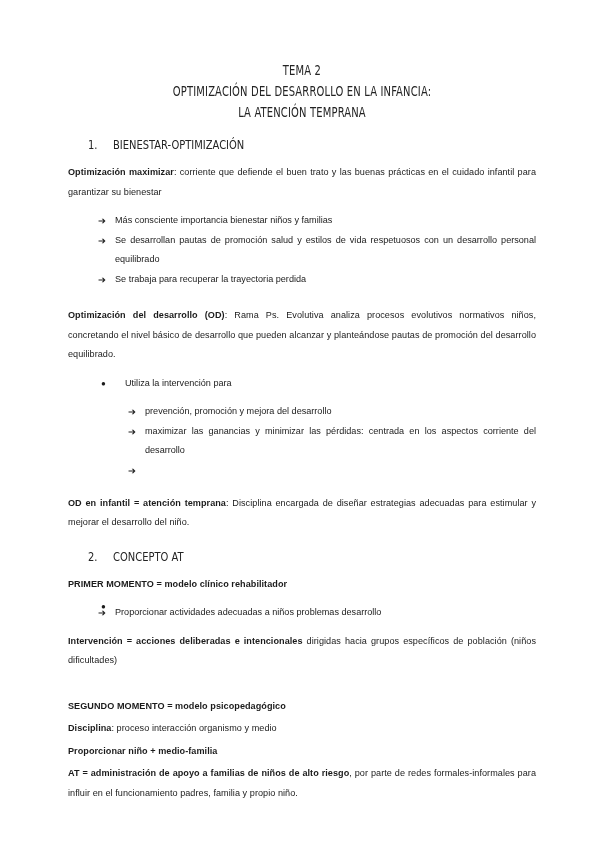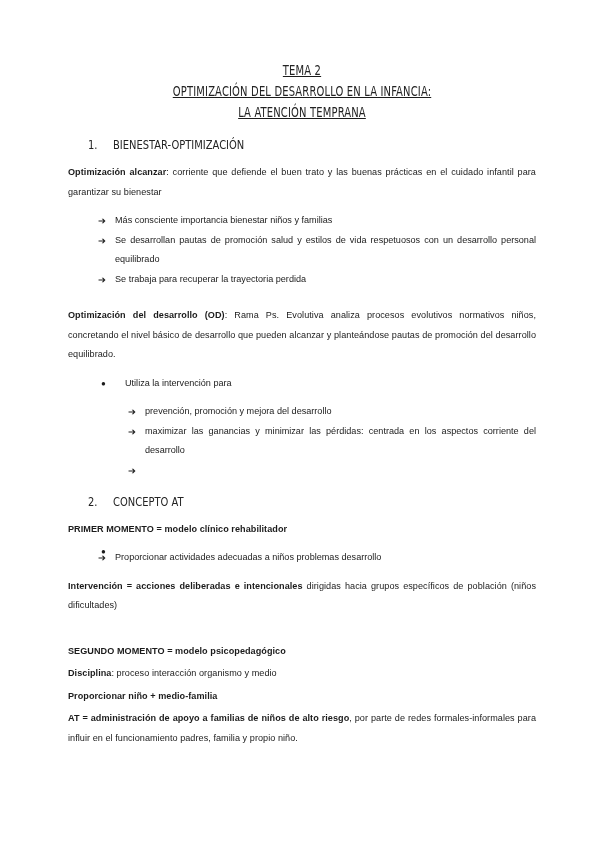--- a/index.html
+++ b/index.html
@@ -30,21 +30,21 @@
     text-align: center;
     font-family: "DejaVu Sans Condensed", "Liberation Sans Narrow", "Liberation Sans", sans-serif;
     font-size: 13.5px;
     letter-spacing: 0.2px;
     line-height: 21px;
     color: #232323;
     transform: scaleX(0.82);
     transform-origin: center center;
     white-space: nowrap;
   }
-  .doc-title-wrap { margin-bottom: 14px; text-decoration: underline; }
+  .doc-title-wrap { margin-bottom: 14px; }
 
   .section-heading {
     font-family: "DejaVu Sans Condensed", "Liberation Sans Narrow", "Liberation Sans", sans-serif;
     font-size: 13px;
     color: #232323;
     margin: 0 0 11px 0;
     padding-left: 20px;
     display: flex;
     gap: 14px;
     align-items: baseline;
@@ -112,21 +112,21 @@
       <div class="doc-title">TEMA 2</div>
       <div class="doc-title">OPTIMIZACIÓN DEL DESARROLLO EN LA INFANCIA:</div>
       <div class="doc-title">LA ATENCIÓN TEMPRANA</div>
     </div>
 
     <div class="section-heading">
       <span class="num">1.</span>
       <span class="ttl">BIENESTAR-OPTIMIZACIÓN</span>
     </div>
 
-    <p class="para"><b>Optimización alcanzar</b><span>: corriente que defiende el buen trato y las buenas prácticas en el cuidado infantil para garantizar su bienestar</span></p>
+    <p class="para"><b>Optimización maximizar</b><span>: corriente que defiende el buen trato y las buenas prácticas en el cuidado infantil para garantizar su bienestar</span></p>
 
     <ul class="lst arrow1">
       <li>
           <span class="mk">➔</span>
           <span class="txt">Más consciente importancia bienestar niños y familias</span>
         </li>
       <li>
           <span class="mk">➔</span>
           <span class="txt">Se desarrollan pautas de promoción salud y estilos de vida respetuosos con un desarrollo personal equilibrado</span>
         </li>
@@ -156,20 +156,21 @@
           <span class="mk">➔</span>
           <span class="txt">maximizar las ganancias y minimizar las pérdidas: centrada en los aspectos corriente del desarrollo</span>
         </li>
       <li>
           <span class="mk">➔</span>
         </li>
     </ul>
 
     <div class="spacer-lg"></div>
 
+    <p class="para loose"><b>OD en infantil = atención temprana</b><span>: Disciplina encargada de diseñar estrategias adecuadas para estimular y mejorar el desarrollo del niño.</span></p>
 
     <div class="section-heading">
       <span class="num">2.</span>
       <span class="ttl">CONCEPTO AT</span>
     </div>
 
     <p class="para tight"><b>PRIMER MOMENTO = modelo clínico rehabilitador</b></p>
 
     <ul class="lst dot1">
       <li>

